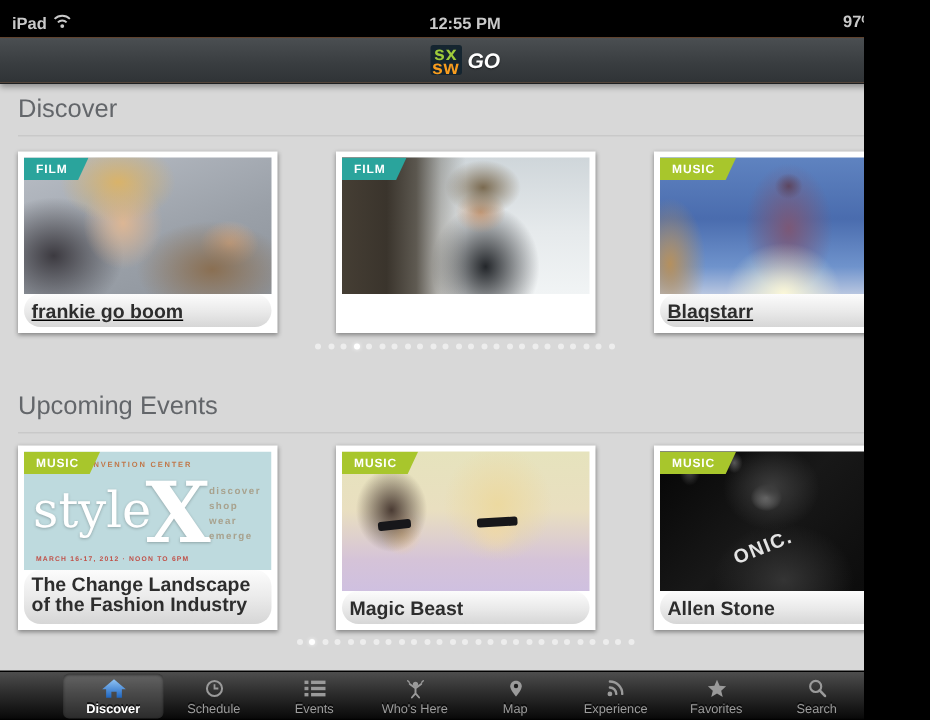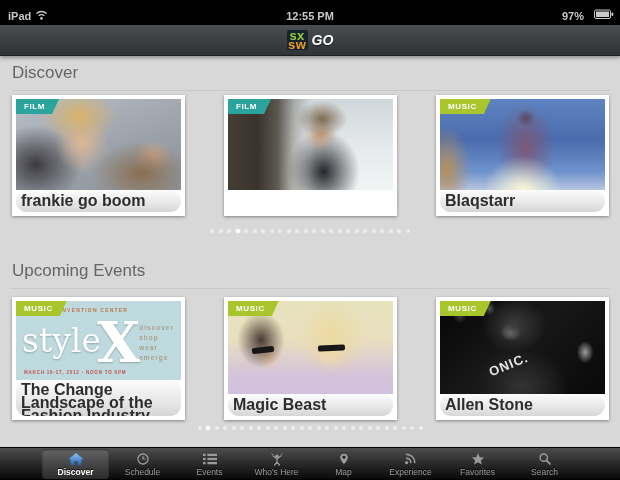--- a/index.html
+++ b/index.html
@@ -1,16 +1,16 @@
 <!DOCTYPE html>
 <html><head>
 <meta charset="utf-8">
 <style>
   html,body{margin:0;padding:0;background:#000;}
-  .screen{position:relative;width:620px;height:480px;overflow:hidden;
+  .screen{position:relative;width:576px;height:480px;overflow:hidden;
           font-family:"Liberation Sans",sans-serif;background:#f97316;}
 
   
   .status-bar{position:absolute;top:0;left:0;width:620px;height:25px;background:#000;
     display:flex;align-items:flex-end;color:#c9c9c9;font-size:11px;font-weight:bold;}
   .status-left{position:absolute;left:8px;bottom:3px;display:flex;align-items:center;gap:4px;}
   .status-center{position:absolute;left:0;right:0;bottom:3px;text-align:center;}
   .status-right{position:absolute;right:6px;bottom:3px;display:flex;align-items:center;gap:10px;}
 
   
@@ -27,33 +27,33 @@
     text-shadow:0 1px 1px rgba(0,0,0,.6);}
 
   
   .content{position:absolute;top:55px;left:0;width:620px;height:393px;background:#d8d8d8;}
   .section-heading{position:absolute;left:12px;right:10px;font-size:17px;color:#63666a;
     padding-bottom:7px;border-bottom:1px solid #c9c9c9;}
   .heading-discover{top:8px;}
   .heading-upcoming{top:206px;}
 
   .card-row{position:absolute;left:12px;display:flex;gap:39px;}
-  .row-discover{top:40px;}
+  .row-discover{top:46px;text-decoration:underline;}
   .row-upcoming{top:242px;}
 
   .card{position:relative;width:173px;background:#fff;padding:4px;box-sizing:border-box;
     box-shadow:0 1px 3px rgba(0,0,0,.4);}
   .card{height:121px;}
   .row-upcoming .card{height:123px;}
   .card-img{position:relative;width:165px;height:91px;overflow:hidden;}
   .row-upcoming .card-img{height:93px;}
   .card--poster .card-img{height:79px;}
   .card-title{height:22px;display:flex;align-items:center;padding:8px 5px;box-sizing:border-box;
     background:linear-gradient(180deg,#fcfcfc 0%,#e9e9e9 55%,#d6d6d6 100%);
-    font-size:16px;font-weight:bold;color:#2d2d2d;white-space:nowrap;overflow:hidden;border-radius:11px;}
+    font-size:13px;font-weight:bold;color:#2d2d2d;white-space:nowrap;overflow:hidden;border-radius:11px;}
   .card--poster .card-title{height:36px;white-space:normal;line-height:13px;align-items:flex-start;padding-top:3px;}
   .badge{position:absolute;top:4px;left:4px;z-index:3;color:#fff;font-size:8px;font-weight:bold;
     letter-spacing:.6px;padding:3px 14px 3px 8px;text-transform:uppercase;
     clip-path:polygon(0 0,100% 0,calc(100% - 7px) 100%,0 100%);}
   .badge--film{background:#2aa49c;}
   .badge--music{background:#a8c62c;}
 
   
   .img-frankie{background:
     radial-gradient(55px 38px at 38% 18%,#d9b36a 0%,rgba(217,179,106,0) 70%),

